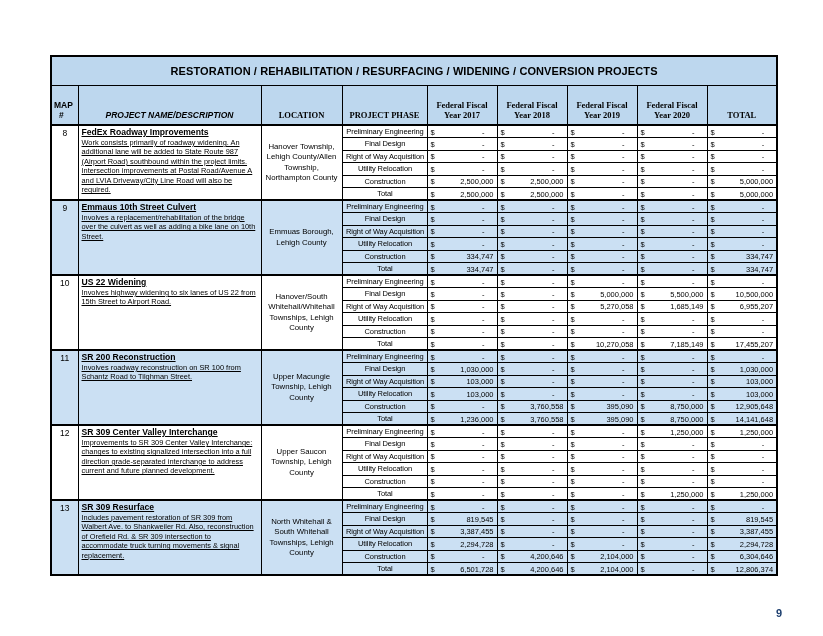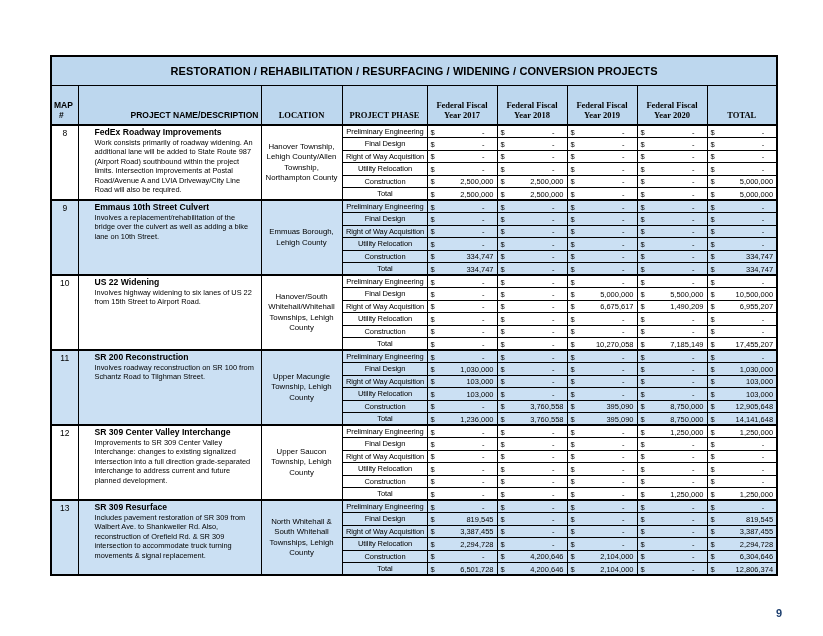--- a/index.html
+++ b/index.html
@@ -28,33 +28,33 @@
     border-bottom:1px solid #000;letter-spacing:.1px;
   }
   tr.header-row td{
     height:34px;background:var(--hdr,#BDD7EE);
     font-weight:bold;font-size:8.5px;vertical-align:bottom;
     padding:1px 2px 3px 2px;border:1px solid #000;border-top:none;
     border-bottom:2px solid #000;line-height:1.15;
   }
   td.h-map{text-align:left;padding-left:1px;}
   td.h-map .hash{padding-left:5px;}
-  td.h-proj{text-align:right;padding-left:4px;}
+  td.h-proj{text-align:center;padding-left:4px;font-style:italic;}
   td.h-loc,td.h-phase,td.h-fy,td.h-total{text-align:center;font-family:Liberation Serif, serif;}
   td.h-fy{white-space:pre-line;}
 
   tbody td{
     border:1px solid #000;padding:0;font-size:7.5px;vertical-align:top;
     height:12.5px;box-sizing:border-box;background:#fff;overflow:hidden;
   }
   tr.shaded td{background:var(--shade,#CBE0F3);}
   tr.block-start td{border-top:2px solid #000;}
 
   td.map-cell{text-align:center;font-size:8.5px;padding-top:2px;}
-  td.name-cell{padding:1px 3px 1px 16px;}
+  td.name-cell{padding:1px 3px 1px 3px;text-decoration:underline;}
   .pname{font-weight:bold;font-size:8.6px;margin-bottom:1px;}
   .pdesc{font-size:7.4px;line-height:1.28;}
   td.loc-cell{vertical-align:middle;text-align:center;font-size:7.8px;line-height:1.3;padding:0 2px;}
   td.phase-cell{padding:1px 1px 0 2px;font-size:7.5px;white-space:nowrap;letter-spacing:-.1px;text-align:center;}
   td.money-cell{padding:0;}
   .money{display:flex;justify-content:space-between;align-items:center;height:100%;padding:1px 3px 0 3px;box-sizing:border-box;font-size:7.5px;}
   .amt{text-align:right;}
   .amt.dash{padding-right:9px;}
 
   .footer-title{
@@ -598,27 +598,27 @@
           </td>
           <td class="money-cell">
             <div class="money">
               <span class="cur">$</span>
               <span class="amt dash">-</span>
             </div>
           </td>
           <td class="money-cell">
             <div class="money">
               <span class="cur">$</span>
-              <span class="amt">6,675,617</span>
-            </div>
-          </td>
-          <td class="money-cell">
-            <div class="money">
-              <span class="cur">$</span>
-              <span class="amt">1,490,209</span>
+              <span class="amt">5,270,058</span>
+            </div>
+          </td>
+          <td class="money-cell">
+            <div class="money">
+              <span class="cur">$</span>
+              <span class="amt">1,685,149</span>
             </div>
           </td>
           <td class="money-cell">
             <div class="money">
               <span class="cur">$</span>
               <span class="amt">6,955,207</span>
             </div>
           </td>
         </tr>
         <tr>

